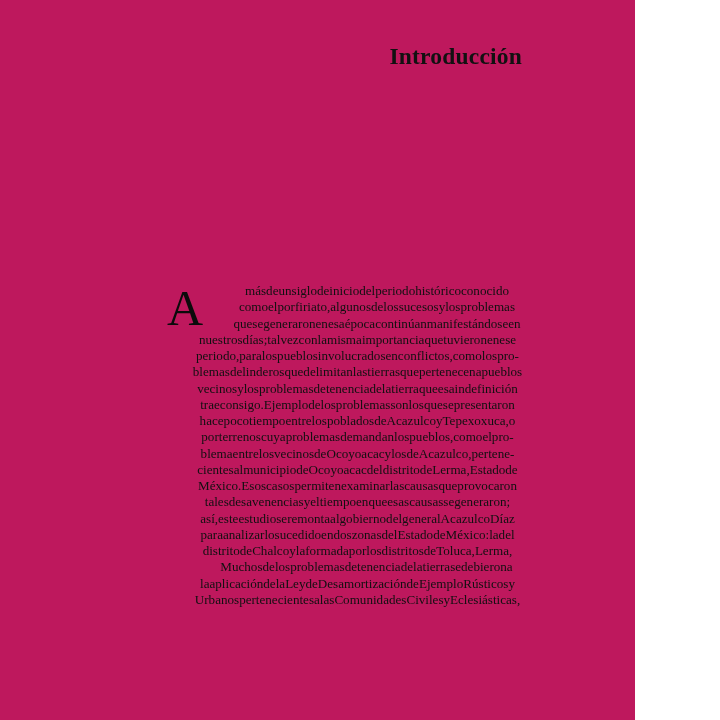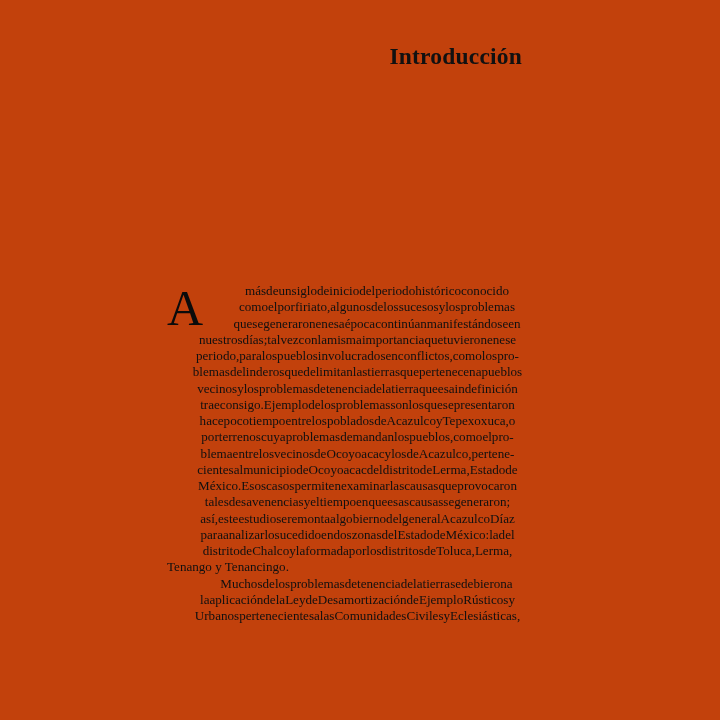--- a/index.html
+++ b/index.html
@@ -11,23 +11,23 @@
     width: 720px;
     height: 720px;
     background: #ffffff;
     font-family: "Liberation Serif", "DejaVu Serif", serif;
     color: #000000;
     overflow: hidden;
   }
 
   .page {
     position: relative;
-    width: 720px;
+    width: 635px;
     height: 720px;
-    background: #c2410c;
+    background: #be185d;
   }
 
   
   .chapter-title {
     position: absolute;
     left: 167px;
     top: 44px;
     width: 355px;
     text-align: right;
     font-family: "Liberation Serif", "DejaVu Serif", serif;
@@ -330,21 +330,20 @@
           <span class="w">y</span>
           <span class="w">la</span>
           <span class="w">formada</span>
           <span class="w">por</span>
           <span class="w">los</span>
           <span class="w">distritos</span>
           <span class="w">de</span>
           <span class="w">Toluca,</span>
           <span class="w">Lerma,</span>
         </span>
-      <span class="tline flush">Tenango y Tenancingo.</span>
     </div>
 
     <div class="para">
       <span class="tline just indent">
           <span class="w">Muchos</span>
           <span class="w">de</span>
           <span class="w">los</span>
           <span class="w">problemas</span>
           <span class="w">de</span>
           <span class="w">tenencia</span>

